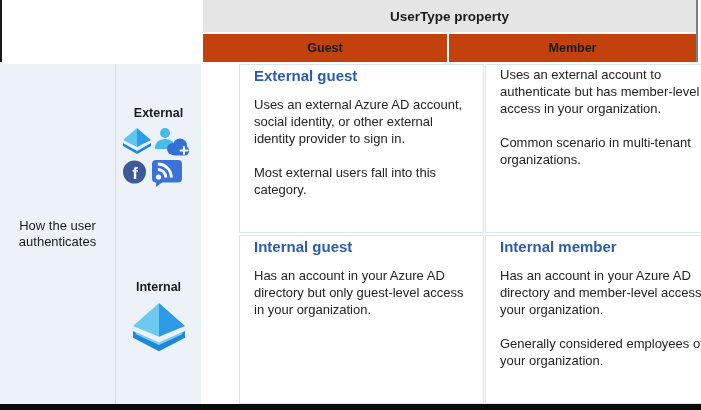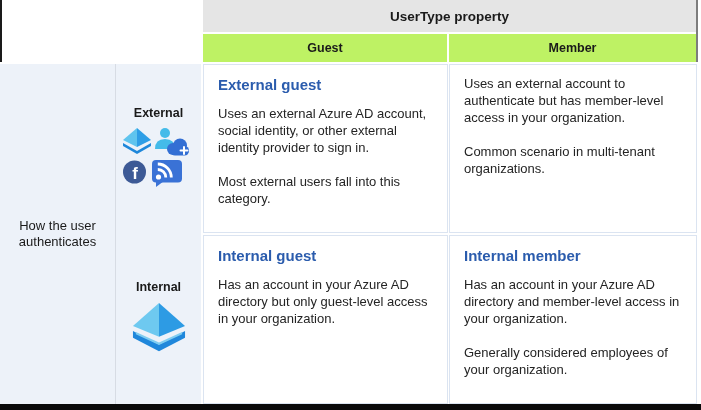--- a/index.html
+++ b/index.html
@@ -31,21 +31,21 @@
   .hdr-title {
     position: absolute; left: 203px; top: 0;
     width: 493px; height: 32px;
     background: #e5e5e5;
     display: flex; align-items: center; justify-content: center;
     font-size: 13.5px; font-weight: bold; color: #1a1a1a;
   }
 
   .hdr-col {
     position: absolute; top: 34px; height: 28px;
-    background: #bef264;
+    background: #c2410c;
     display: flex; align-items: center; justify-content: center;
     font-size: 12.5px; font-weight: bold; color: #1a1a1a;
   }
   .hdr-col.guest  { left: 203px; width: 244px; }
   .hdr-col.member { left: 449px; width: 247px; }
 
   .left-panel {
     position: absolute; left: 0; top: 64px;
     width: 201px; height: 340px;
     background: #edf2f9;
@@ -70,21 +70,22 @@
   .row-label.external { top: 42px; }
   .row-label.internal { top: 216px; }
 
   .ext-icons { position: absolute; left: 121px; top: 62px; }
   .int-icon  { position: absolute; left: 129px; top: 238px; }
 
   .cell {
     position: absolute;
     background: #ffffff;
     border: 1px solid #dbe4f1;
-    padding: 11px 14px 0 14px;
+    padding: 2px 14px 0 14px;
+    margin-left: 36px;
   }
   .cell.a { left: 203px; top: 64px;  width: 245px; height: 169px; }
   .cell.b { left: 449px; top: 64px;  width: 248px; height: 169px; }
   .cell.c { left: 203px; top: 235px; width: 245px; height: 169px; }
   .cell.d { left: 449px; top: 235px; width: 248px; height: 169px; }
 
   .cell h3 {
     font-size: 15px; font-weight: bold;
     color: #2b5cad;
     margin: 0 0 13px 0;

